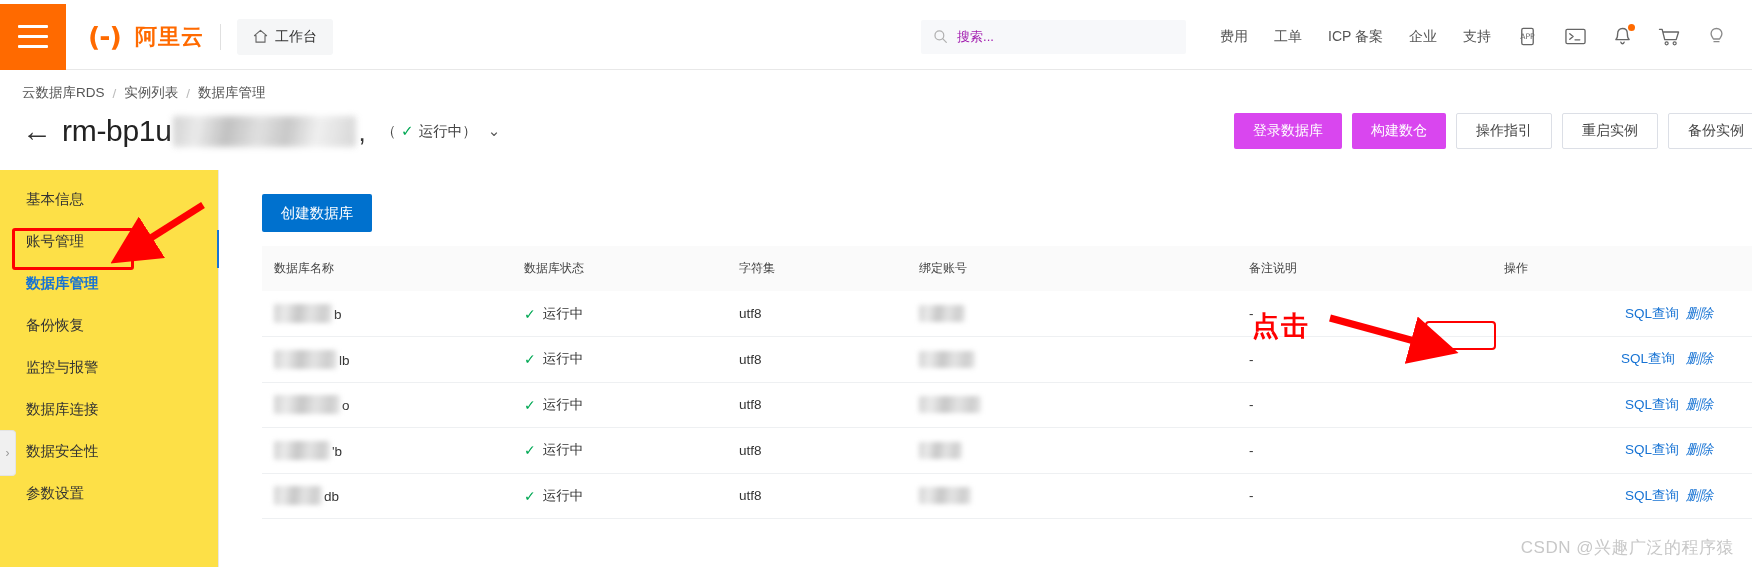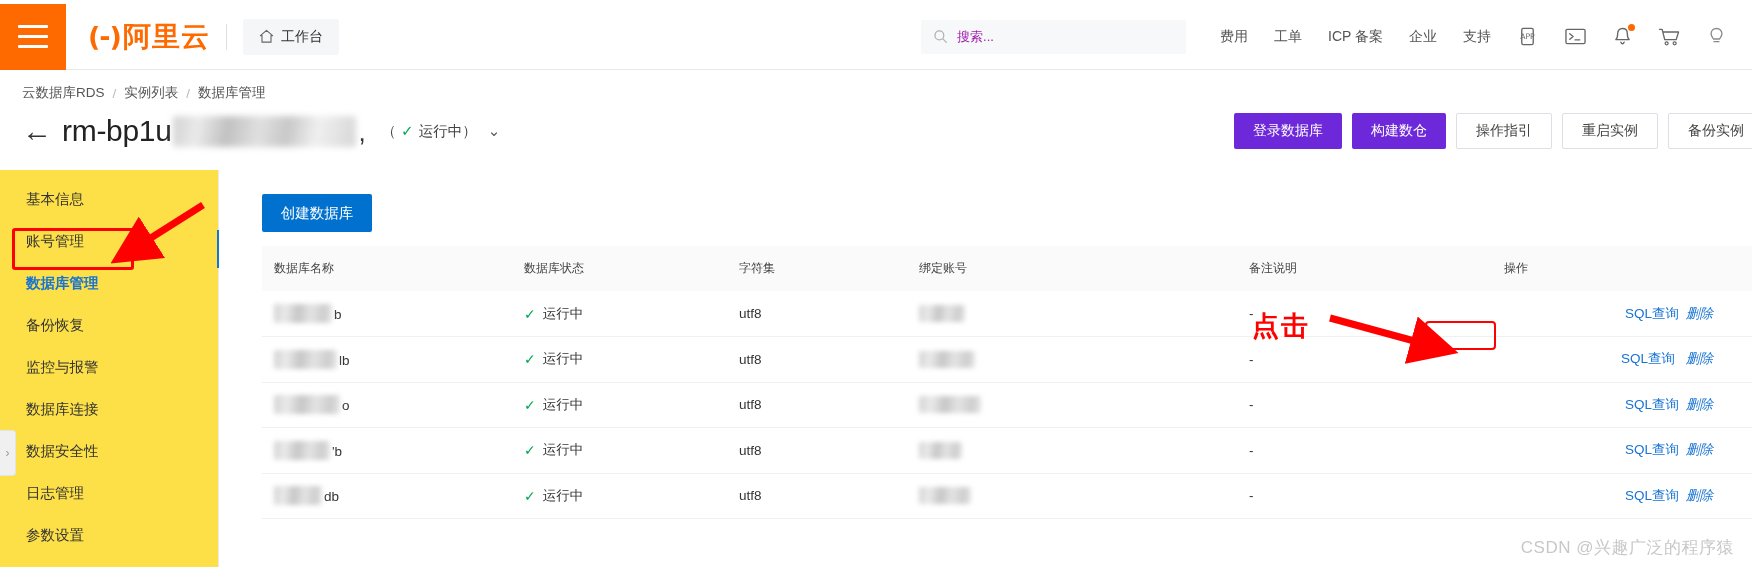--- a/index.html
+++ b/index.html
@@ -21,21 +21,21 @@
     display: flex; flex-direction: column; align-items: center;
     justify-content: center; gap: 7px; cursor: pointer; flex: 0 0 66px;
   }
   .hamburger span { display:block; width: 30px; height: 3px; background: #fff; border-radius:1px; }
 
   .logo { display: flex; align-items: center; margin-left: 22px; cursor: pointer; }
   .logo-mark {
     font-size: 27px; color: #ff6a00; font-weight: bold; letter-spacing: -1px;
     font-family: "DejaVu Sans", sans-serif;
   }
-  .logo-text { font-size: 28px; color: #ff6a00; font-weight: bold; margin-left: 2px; letter-spacing: 1px; }
+  .logo-text { font-size: 22px; color: #ff6a00; font-weight: bold; margin-left: 14px; letter-spacing: 1px; }
 
   .nav-divider { width: 1px; height: 26px; background: #e0e0e0; margin: 0 16px; }
 
   .workbench {
     display: flex; align-items: center; gap: 7px;
     background: #f5f6f7; border-radius: 3px;
     padding: 9px 16px; cursor: pointer;
   }
   .workbench-label { font-size: 14px; color: #333; }
 
@@ -89,21 +89,21 @@
   
   .actions {
     position: absolute; top: 113px; right: -12px;
     display: flex; align-items: center; gap: 10px;
   }
   .btn {
     height: 36px; padding: 0 19px; font-size: 14px;
     display: flex; align-items: center; justify-content: center;
     cursor: pointer; border-radius: 2px; white-space: nowrap;
   }
-  .btn-primary { background: #6d28d9; color: #fff; }
+  .btn-primary { background: #d946ef; color: #fff; }
   .btn-default { background: #fff; color: #444; border: 1px solid #dcdfe6; }
 
   
   .sidebar {
     position: absolute; top: 170px; left: 0; width: 218px; height: 397px;
     background: #fde047; padding-top: 8px;
   }
   .side-item {
     height: 42px; display: flex; align-items: center;
     padding-left: 26px; font-size: 14.5px; color: #333; cursor: pointer;
@@ -295,21 +295,20 @@
   </div>
 
   <div class="sidebar">
     <div class="side-item">基本信息</div>
     <div class="side-item">账号管理</div>
     <div class="side-item active">数据库管理</div>
     <div class="side-item">备份恢复</div>
     <div class="side-item">监控与报警</div>
     <div class="side-item">数据库连接</div>
     <div class="side-item">数据安全性</div>
-    <div class="side-item">日志管理</div>
     <div class="side-item">参数设置</div>
   </div>
   <div class="side-border"></div>
   <div class="active-bar"></div>
   <div class="collapse-handle">›</div>
 
   <div class="main">
 
     <div class="create-btn">创建数据库</div>
 

